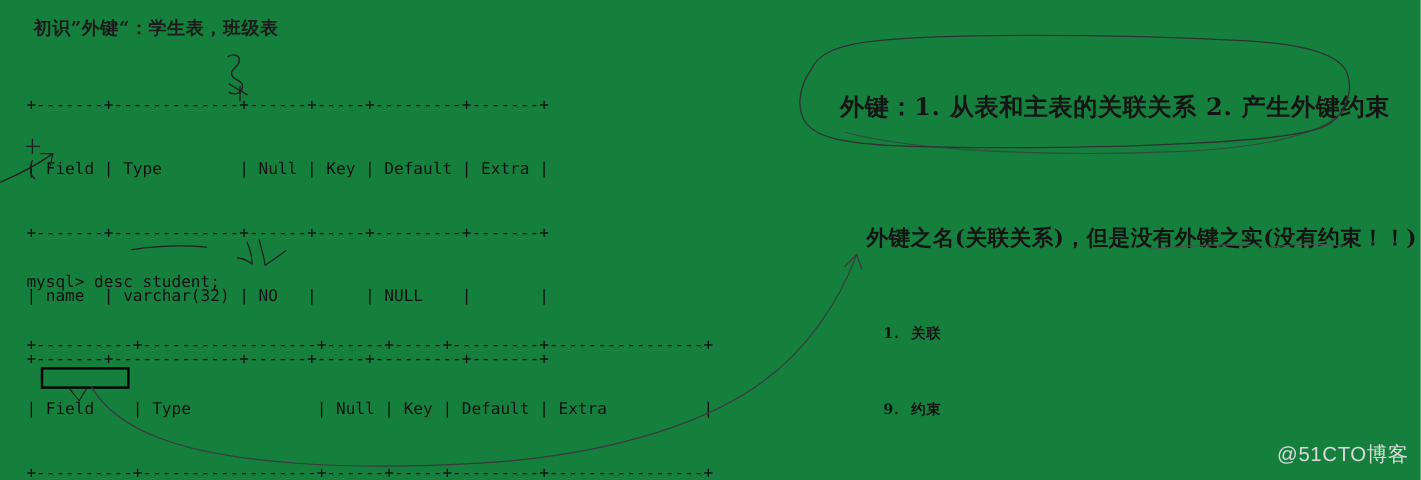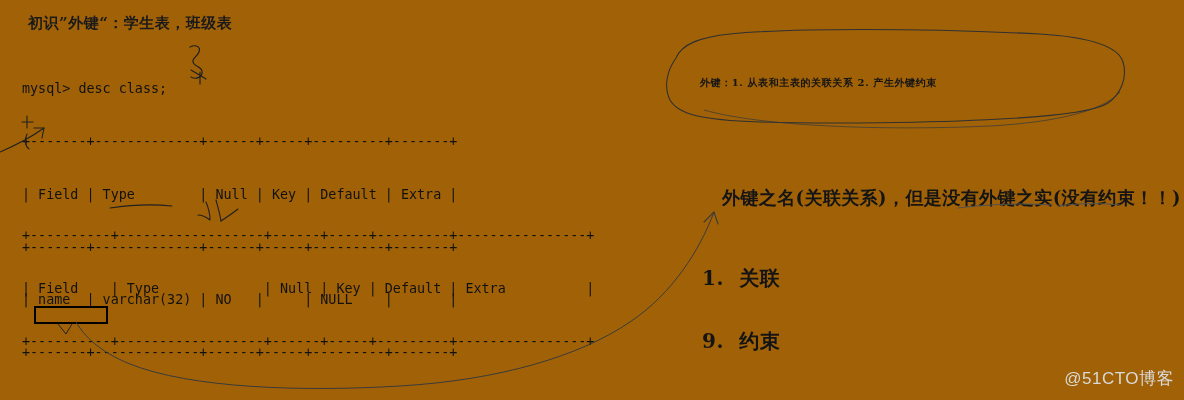--- a/index.html
+++ b/index.html
@@ -4,21 +4,21 @@
 <style>
   html, body {
     margin: 0;
     padding: 0;
     background: #ffffff;
   }
   #page {
     position: relative;
     width: 1184px;
     height: 400px;
-    background: #a16207;
+    background: #15803d;
     overflow: hidden;
     font-family: "Liberation Sans", sans-serif;
   }
 
   
   .doc-title {
     position: absolute;
     left: 28px;
     top: 14px;
     font-family: "DejaVu Serif", "Liberation Serif", serif;
@@ -47,33 +47,33 @@
   .anno {
     position: absolute;
     font-family: "DejaVu Serif", "Liberation Serif", serif;
     font-weight: bold;
     color: #141414;
     white-space: pre;
   }
   #anno-oval-text {
     left: 700px;
     top: 76px;
-    font-size: 10px;
+    font-size: 20px;
     letter-spacing: 0.6px;
   }
   #anno-name-text {
     left: 722px;
     top: 186px;
     font-size: 18px;
     letter-spacing: 0.4px;
   }
   #anno-list {
-    left: 702px;
+    left: 736px;
     top: 226px;
-    font-size: 20px;
+    font-size: 12px;
     line-height: 21px;
     letter-spacing: 0.6px;
   }
   #anno-list .li { display: block; white-space: pre; }
 
   
   #ink {
     position: absolute;
     left: 0; top: 0;
     width: 1184px;
@@ -105,30 +105,30 @@
   }
 </style>
 </head>
 <body>
 
 <div id="page">
 
   <div class="doc-title">初识”外键“：学生表，班级表</div>
 
   <div class="term" id="term-class">
-    <span class="line">mysql&gt; desc class;</span>
     <span class="line">+-------+-------------+------+-----+---------+-------+</span>
     <span class="line">| Field | Type        | Null | Key | Default | Extra |</span>
     <span class="line">+-------+-------------+------+-----+---------+-------+</span>
     <span class="line">| name  | varchar(32) | NO   |     | NULL    |       |</span>
     <span class="line">+-------+-------------+------+-----+---------+-------+</span>
     
   </div>
 
   <div class="term" id="term-student">
+    <span class="line">mysql&gt; desc student;</span>
     <span class="line">+----------+------------------+------+-----+---------+----------------+</span>
     <span class="line">| Field    | Type             | Null | Key | Default | Extra          |</span>
     <span class="line">+----------+------------------+------+-----+---------+----------------+</span>
     
     
     
     
     
     
   </div>

